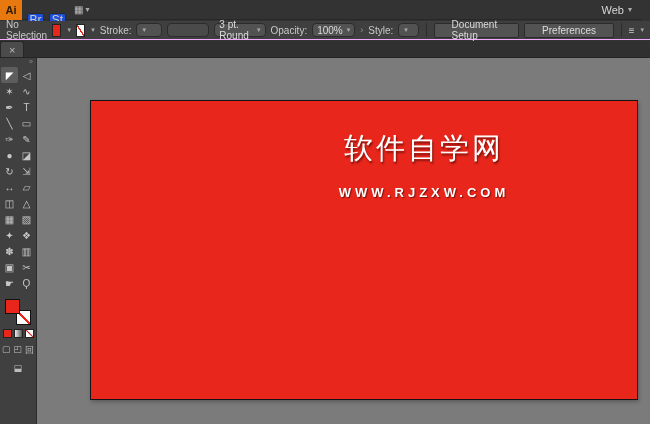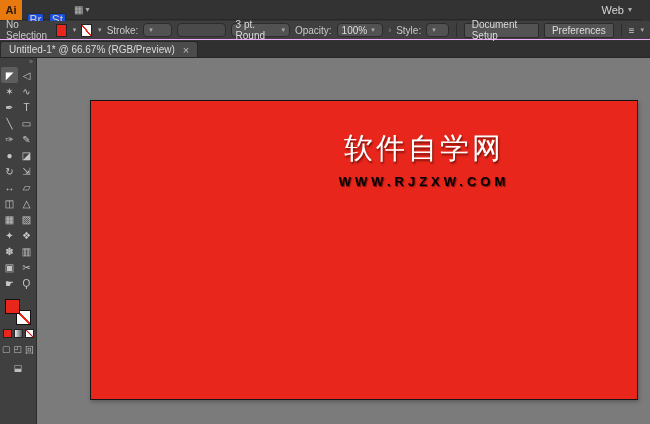--- a/index.html
+++ b/index.html
@@ -26,21 +26,21 @@
     font-size:10px; color:#c9c9c9; }
   .swatch { width:13px; height:13px; border:1px solid #222; }
   .swatch.fill { background:#e8261b; }
   .swatch.stroke { background:linear-gradient(to top right, #fff 44%, #e8261b 45%, #e8261b 55%, #fff 56%); }
   .mini-caret { font-size:7px; color:#aaa; margin-left:1px; }
   .field { background:#525252; border:1px solid #2b2b2b; border-radius:4px; height:14px;
     display:flex; align-items:center; padding:0 4px; gap:3px; color:#ddd; }
   .field.empty { background:#4a4a4a; width:58px; }
   .ctl-sep { width:1px; height:14px; background:#2d2d2d; margin:0 2px; }
   .ctl-btn { background:#535353; border:1px solid #2b2b2b; border-radius:2px; height:15px;
-    display:flex; align-items:center; padding:0 7px; color:#ddd; }
+    display:flex; align-items:center; padding:0 17px; color:#ddd; }
   .chev { color:#999; font-size:9px; }
 
   
   .tabbar { position:absolute; top:41px; left:0; right:0; height:17px; background:#303030;
     border-bottom:1px solid #252525; display:flex; align-items:flex-end; }
   .doc-tab { background:#4b4b4b; border:1px solid #272727; border-bottom:none;
     border-radius:3px 3px 0 0; height:16px; margin-left:0; display:flex; align-items:center;
     gap:8px; padding:0 8px; font-size:10px; color:#dcdcdc; }
   .tab-close { color:#bbb; font-size:11px; line-height:10px; }
 
@@ -67,21 +67,21 @@
   .cgn.none { background:linear-gradient(to top right, #fff 42%, #d22 45%, #d22 55%, #fff 58%); }
   .mode-row { display:flex; justify-content:center; gap:3px; margin-top:6px; color:#bdbdbd; font-size:9px; }
 
   
   .canvas { position:absolute; top:0; left:37px; right:0; bottom:0; background:#7b7b7b; }
   .artboard { position:absolute; left:53px; top:42px; width:548px; height:300px;
     background:#e8261b; border:1px solid #141414; box-shadow:1px 2px 4px rgba(0,0,0,0.25); }
   .watermark { position:absolute; left:40%; top:28px; width:42%; text-align:center; color:#fff; }
   .wm-title { font-size:29px; font-weight:normal; letter-spacing:3px;
     text-shadow:1px 2px 2px rgba(110,15,8,0.9); }
-  .wm-url { font-size:13px; font-weight:bold; letter-spacing:4px; margin-top:5px; color:#000000;
+  .wm-url { font-size:13px; font-weight:bold; letter-spacing:4px; margin-top:16px; color:#ffffff;
     text-shadow:1px 1px 1px rgba(110,15,8,0.9); }
 </style>
 </head>
 <body>
 
 <div class="menubar">
   <div class="ai-logo">Ai</div>
   <div style="display:flex">
       <span class="appbar-btn">Br</span>
       <span class="appbar-btn">St</span>
@@ -123,21 +123,20 @@
   <span class="ctl-sep"></span>
   <span class="ctl-btn">Document Setup</span>
   <span class="ctl-btn">Preferences</span>
   <span class="ctl-sep"></span>
   <span>≡</span>
   <span class="mini-caret">▾</span>
 </div>
 
 <div class="tabbar">
   <div class="doc-tab">
-    <span>Untitled-1* @ 66.67% (RGB/Preview)</span>
     <span class="tab-close">×</span>
   </div>
 </div>
 
 <div class="content">
 
   <div class="toolbar">
     <div class="toolbar-head">»</div>
     <div class="tools">
         <div class="tool">◤</div>

